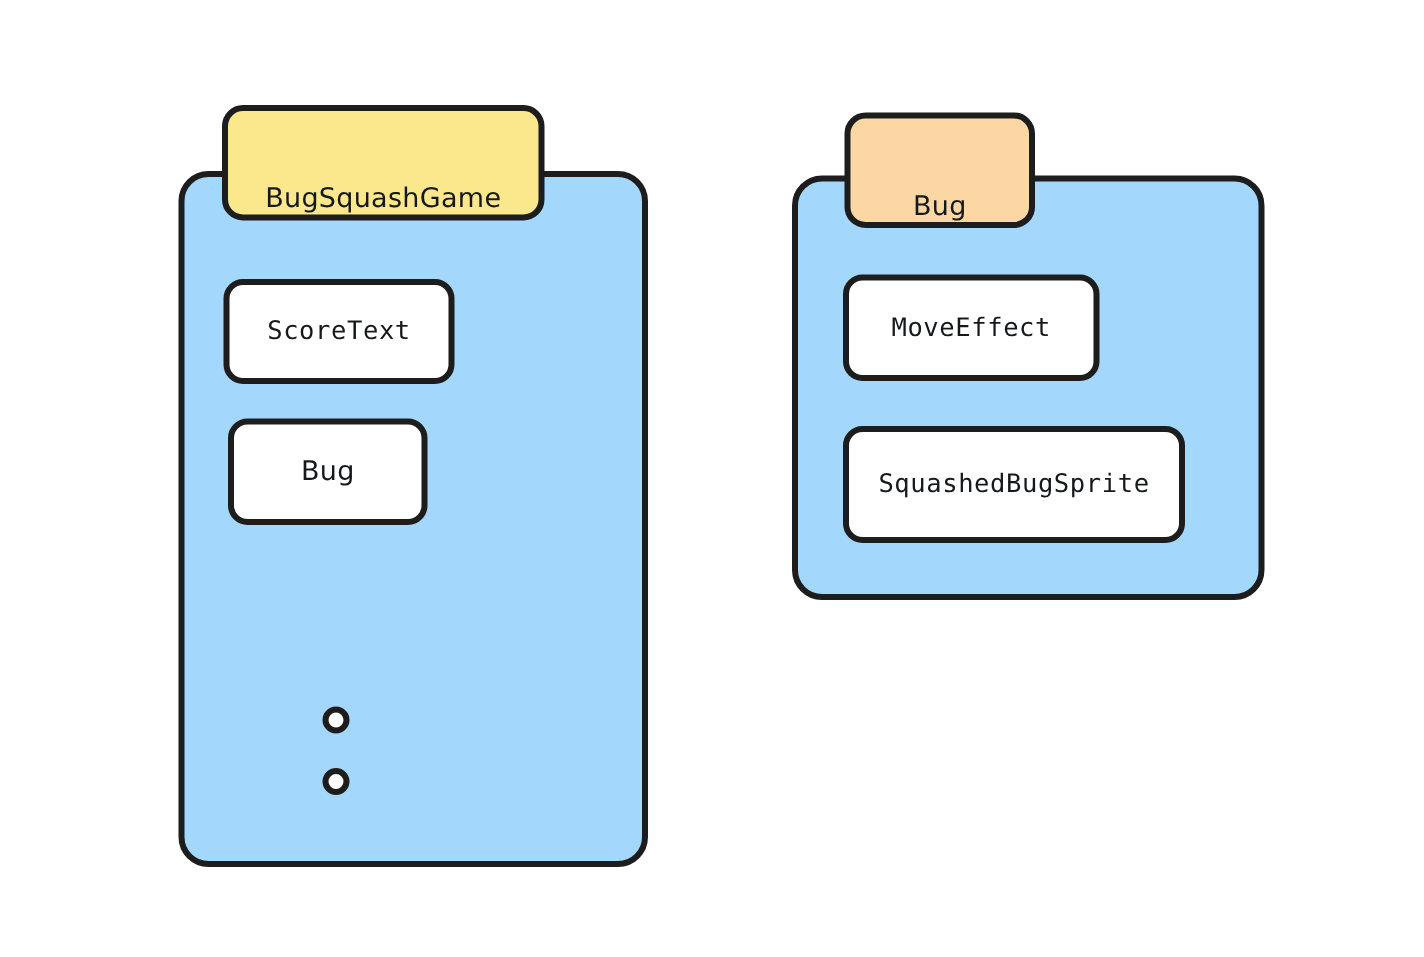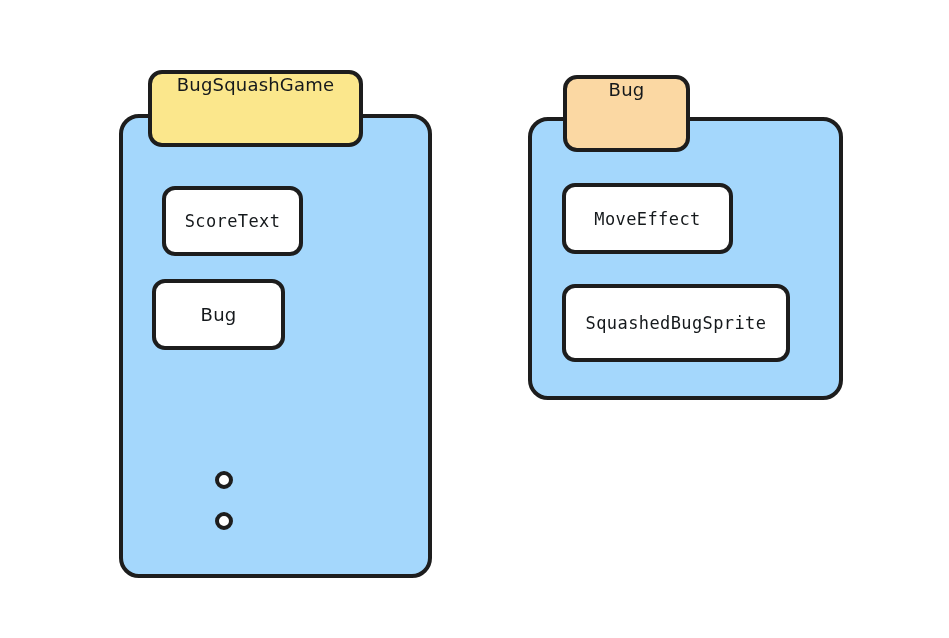--- a/index.html
+++ b/index.html
@@ -29,21 +29,21 @@
     box-sizing: border-box;
   }
 
   
   .tab {
     position: absolute;
     border: 4px solid #1d1d1d;
     border-radius: 14px;
     box-sizing: border-box;
     display: flex;
-    align-items: flex-start;
+    align-items: flex-end;
     justify-content: center;
     z-index: 5;
     font-size: 18px;
     color: #15191c;
     letter-spacing: 0.2px;
     white-space: nowrap;
   }
   .tab.yellow { background: #fbe78c; }
   .tab.orange { background: #fbd8a3; }
 
@@ -88,21 +88,21 @@
 <body>
 
 <div id="canvas">
 
   <div class="group" style="left:119px; top:114px; width:313px; height:464px;"></div>
 
   <div class="tab yellow" style="left:148px; top:70px; width:215px; height:77px;">
     <span>BugSquashGame</span>
   </div>
 
-  <div class="node" style="left:162px; top:186px; width:141px; height:70px;">
+  <div class="node" style="left:149px; top:186px; width:154px; height:70px;">
     <span class="label">ScoreText</span>
   </div>
 
   <div class="node" style="left:152px; top:279px; width:133px; height:71px;">
     <span class="label sans">Bug</span>
   </div>
 
 
   <div class="dot" style="left:215px; top:471px;"></div>
   <div class="dot" style="left:215px; top:512px;"></div>

